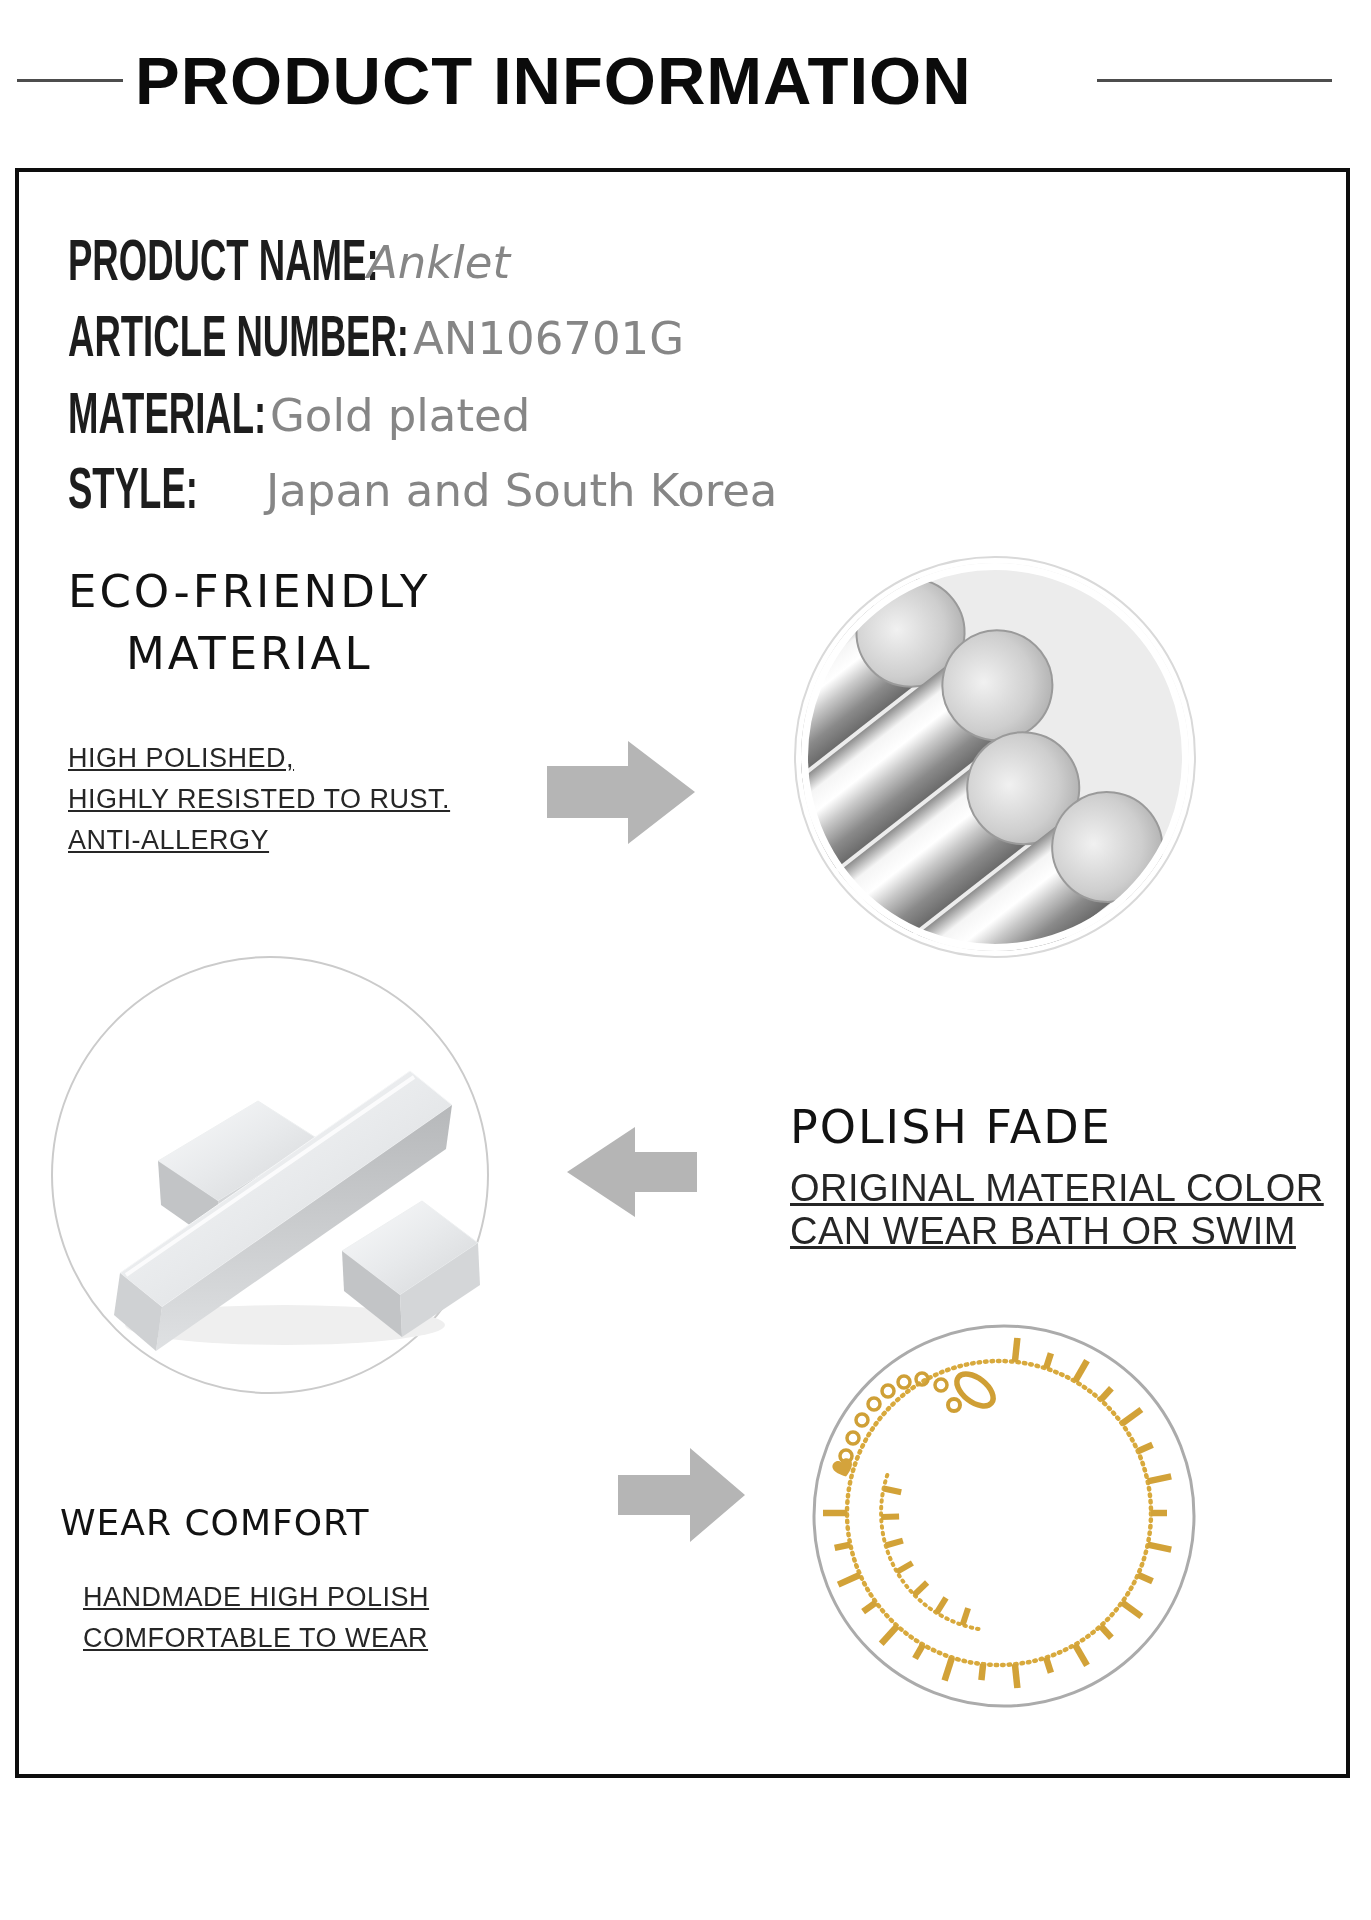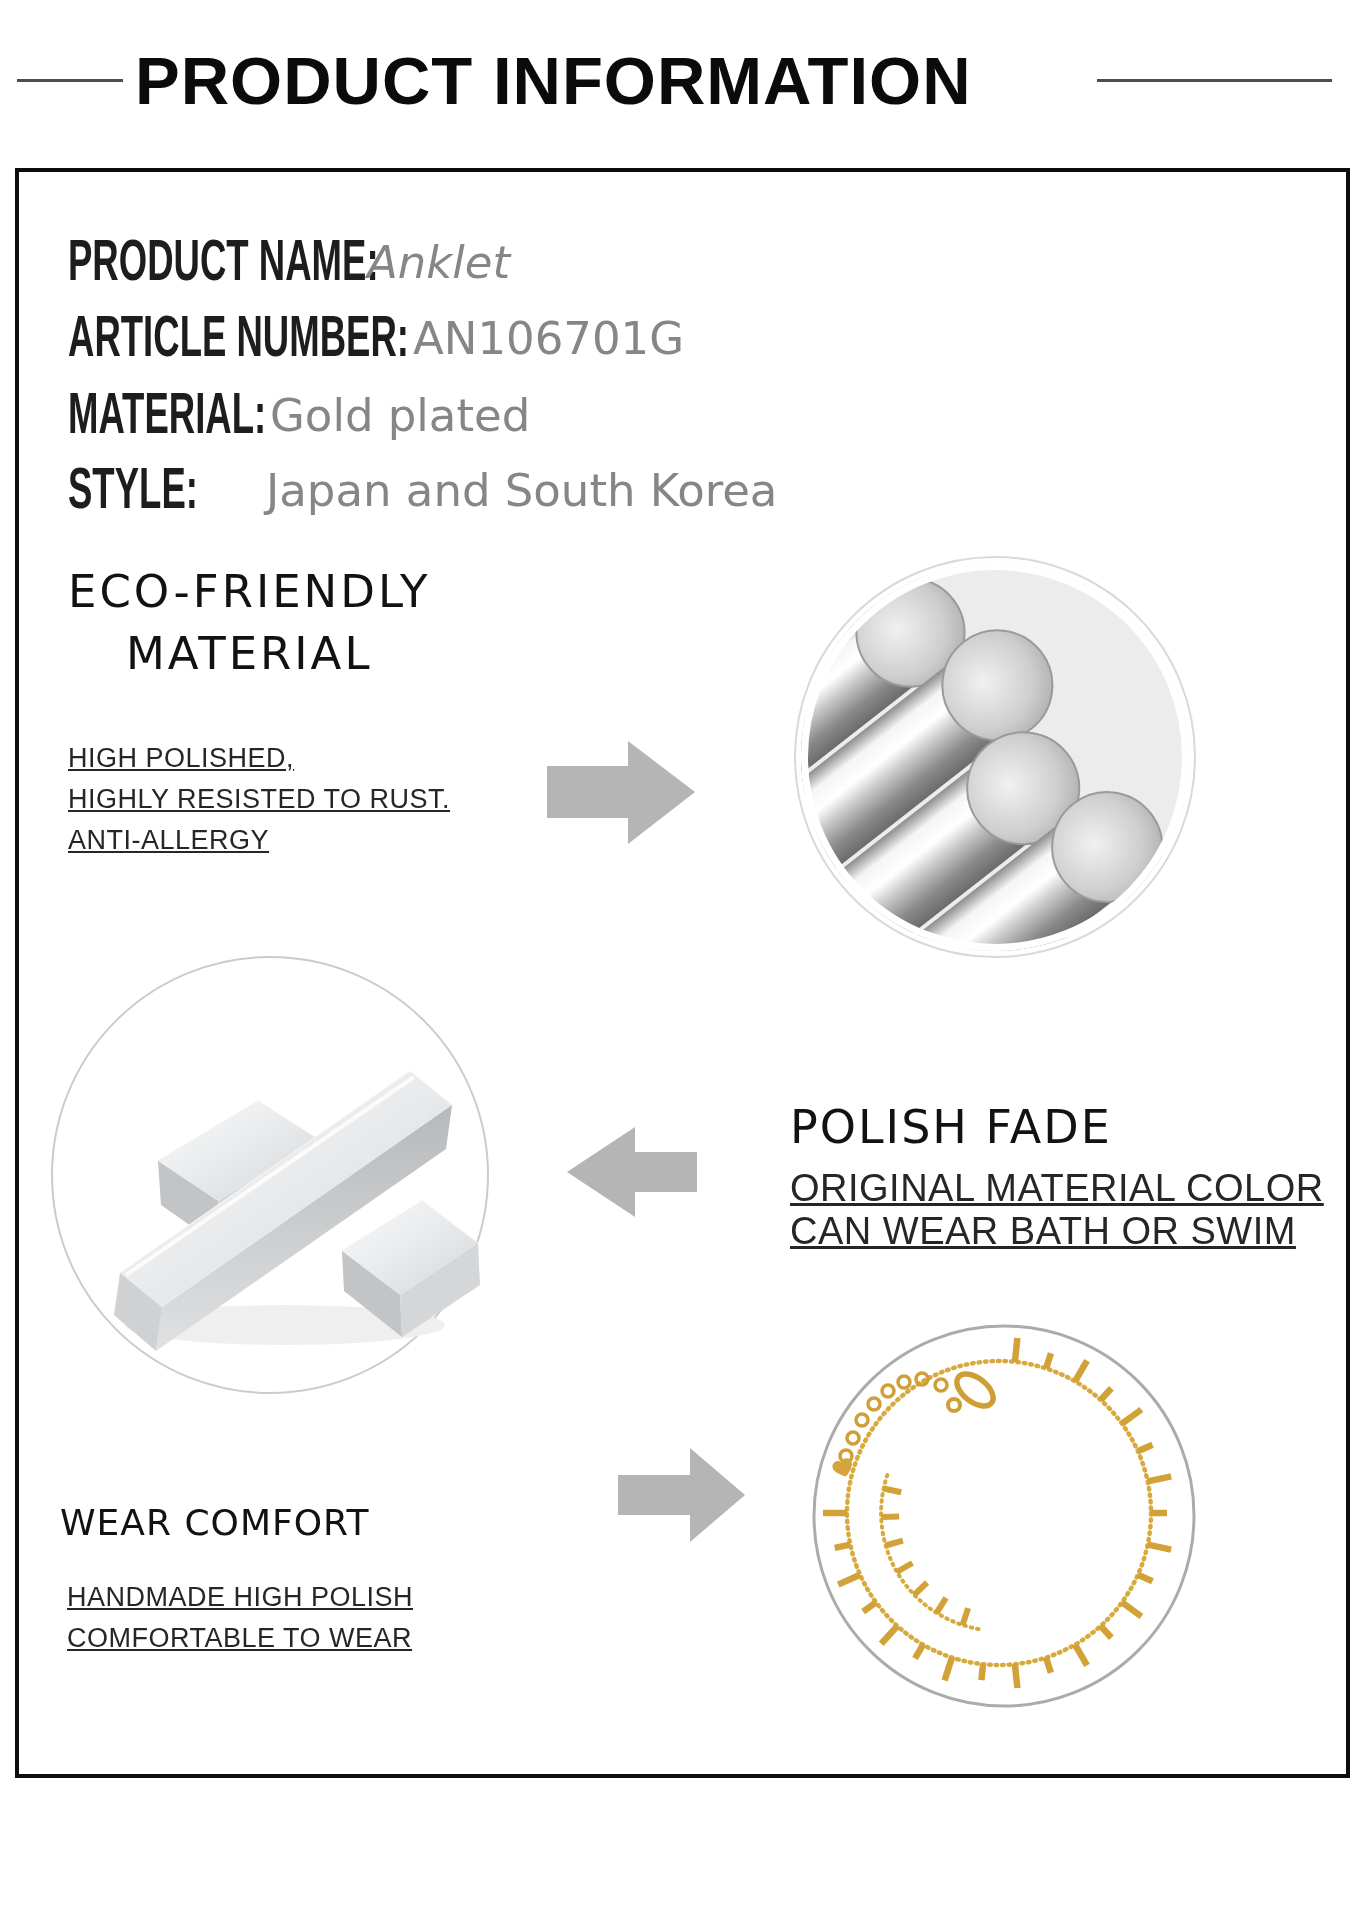--- a/index.html
+++ b/index.html
@@ -26,21 +26,21 @@
   
   .sec-heading{position:absolute;color:#121212;font-family:"DejaVu Sans",sans-serif;
       white-space:pre-line;}
   .heading-eco{left:68px;top:561px;font-size:45px;line-height:62px;letter-spacing:3px;text-align:center;}
   .heading-fade{left:790px;top:1102px;font-size:46px;line-height:50px;letter-spacing:2px;}
   .heading-comfort{left:60px;top:1498px;font-size:36px;line-height:50px;letter-spacing:1px;}
   .sec-body{position:absolute;color:#262626;font-family:"Liberation Sans",sans-serif;
       white-space:pre-line;letter-spacing:0.5px;text-decoration:underline;}
   .body-eco{left:68px;top:738px;font-size:27px;line-height:41px;}
   .body-fade{left:790px;top:1167px;font-size:38px;line-height:43px;}
-  .body-comfort{left:67px;top:1577px;font-size:27px;line-height:41px;}
+  .body-comfort{left:83px;top:1577px;font-size:27px;line-height:41px;}
   
   .arrow{position:absolute;}
   .arrow polygon{fill:#b5b5b5;}
   .arrow1{left:547px;top:741px;}
   .arrow2{left:567px;top:1127px;}
   .arrow3{left:618px;top:1448px;}
   
   .circle-img{position:absolute;}
   .c1{left:793px;top:555px;}
   .c2{left:50px;top:955px;}

